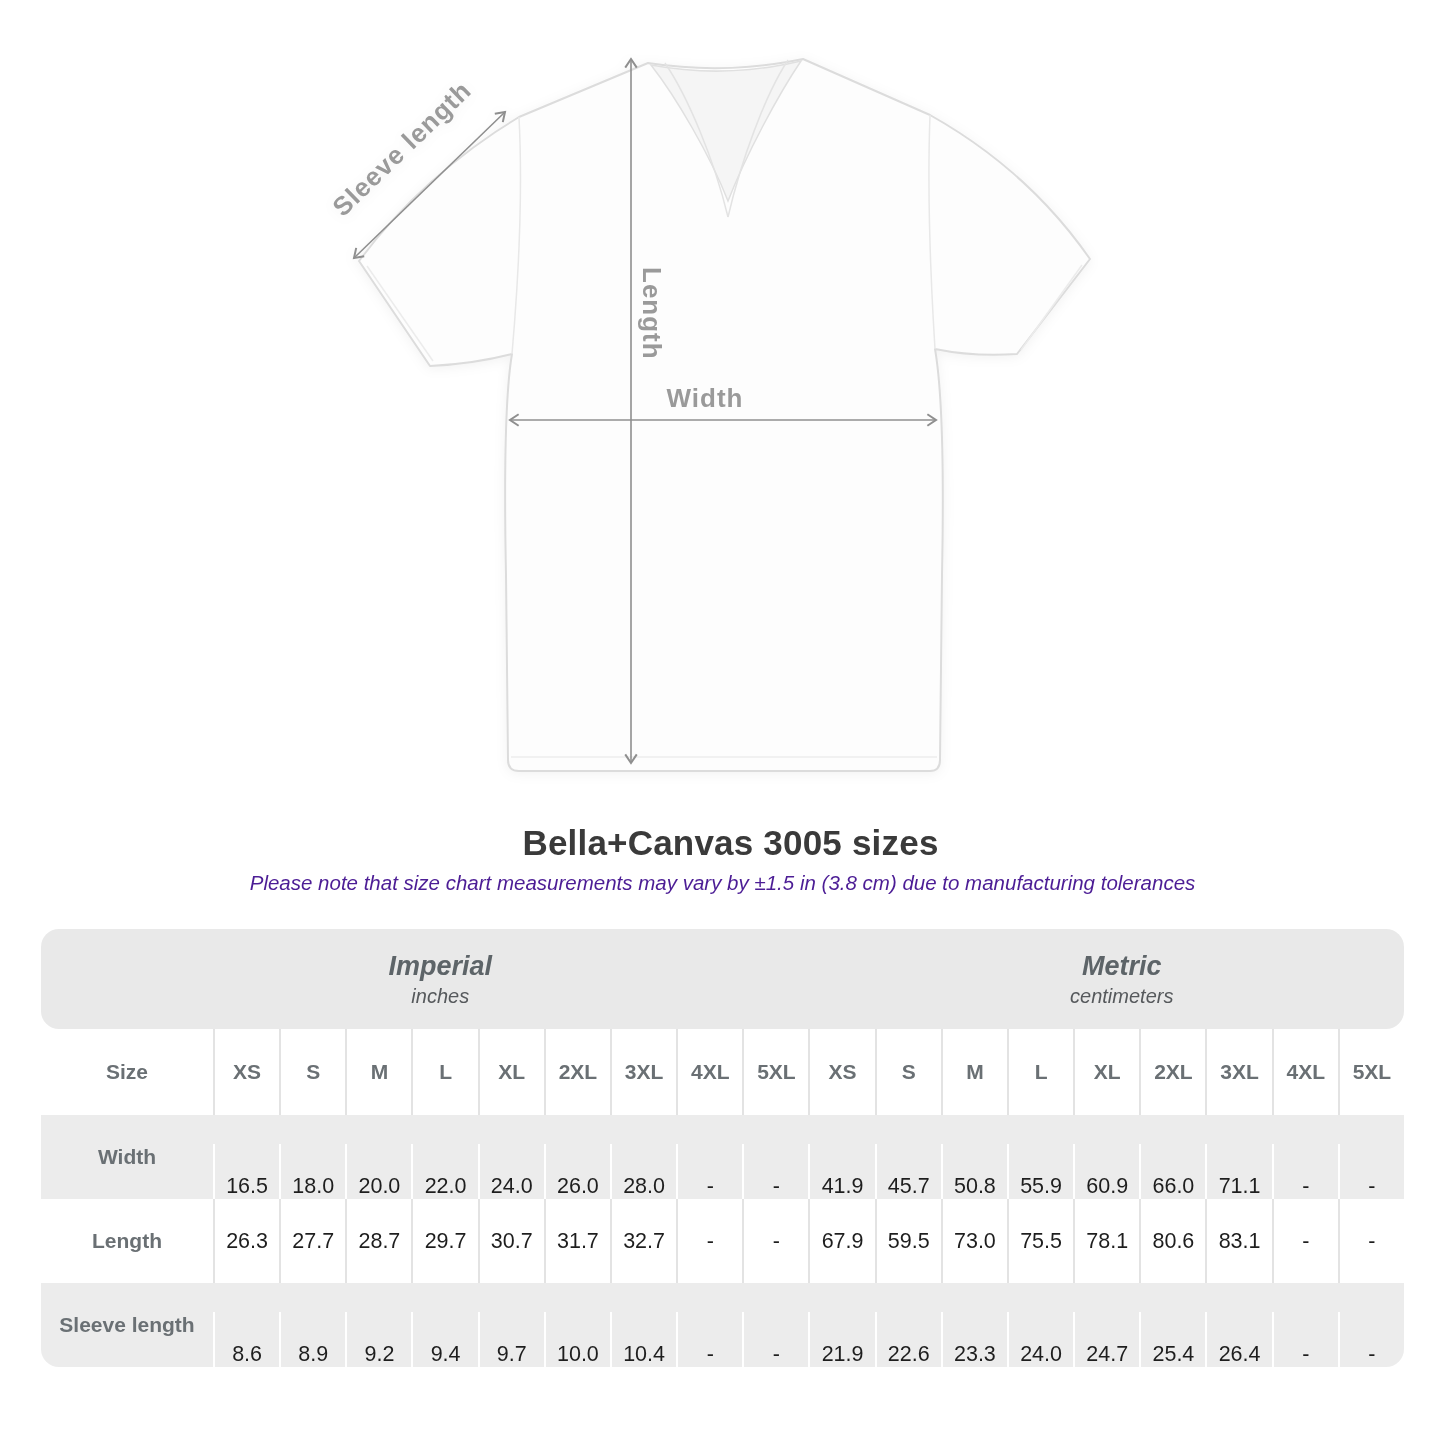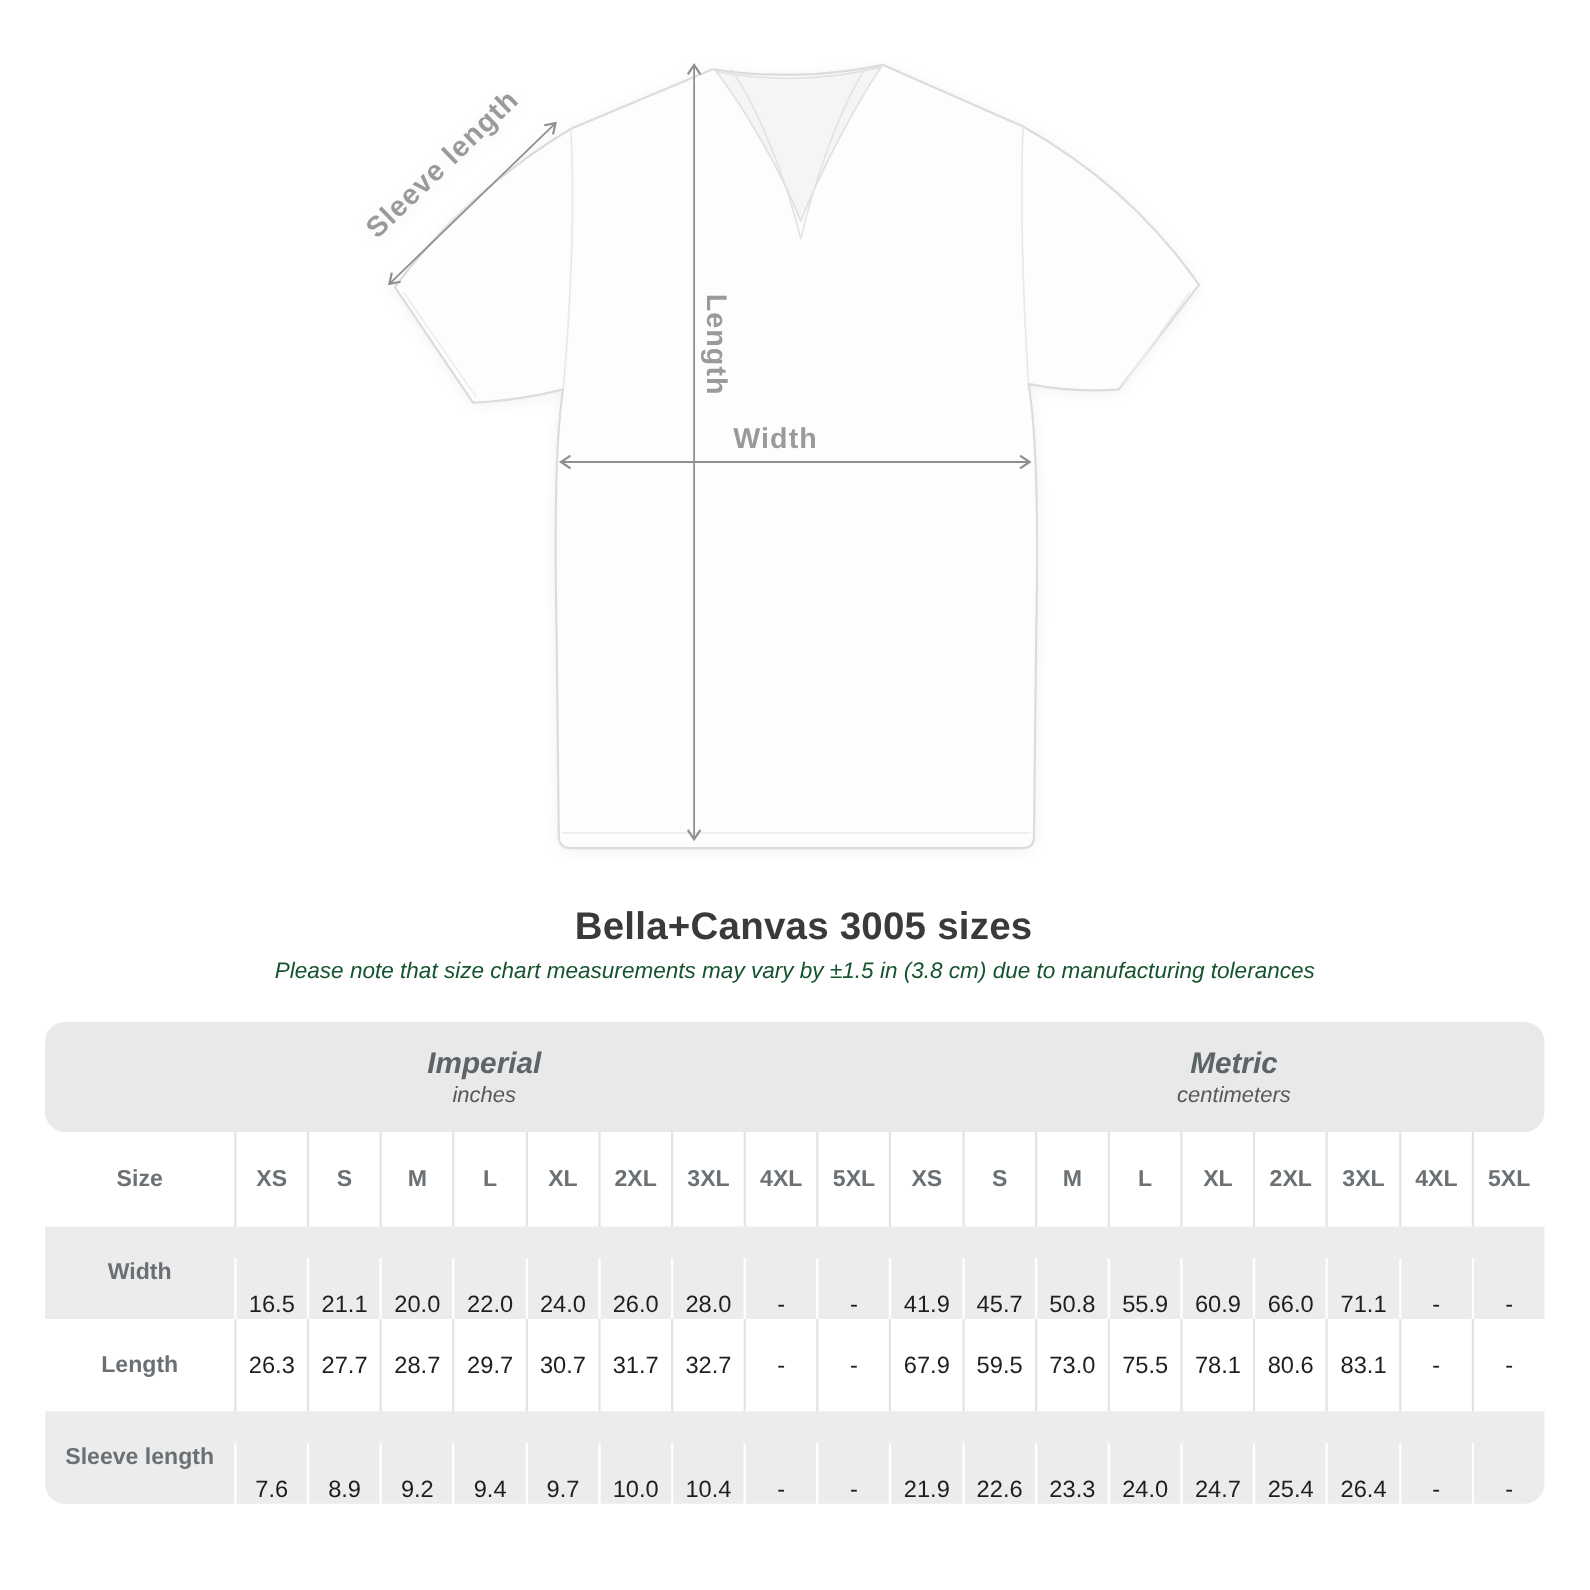--- a/index.html
+++ b/index.html
@@ -9,21 +9,21 @@
   }
   
   .diagram { width:780px; margin:55px auto 0 auto; }
   .diagram svg { display:block; filter:drop-shadow(0 2px 6px rgba(0,0,0,0.05)); }
   .m-label { font-family:"Liberation Sans", sans-serif; font-size:26px; font-weight:bold;
              fill:#9a9a9a; letter-spacing:1px; }
   
   .title { margin:18px 0 0 16px; text-align:center; font-size:35px; font-weight:bold;
            color:#3a3a3a; letter-spacing:0.2px; }
   .subtitle { margin:8px 0 0 0; text-align:center; font-size:20.5px; font-style:italic;
-              color:#14532d; }
+              color:#4c1d95; }
   
   .size-table { width:1363px; margin:34px auto 0 auto; }
   .band { height:100px; background:#e9e9e9; border-radius:18px;
           display:grid; grid-template-columns:calc(172px + (100% - 172px)/2) auto; }
   .unit { display:flex; flex-direction:column; align-items:center; justify-content:center; gap:3px;padding-left:31px; }
   .unit-label { font-size:27px; font-weight:bold; font-style:italic; color:#5d6468; }
   .unit-sub { font-size:20px; font-style:italic; color:#56595c; }
   .trow { display:grid; grid-template-columns:172px repeat(18, 1fr);text-align:center; }
   .trow .c { height:100%; display:flex; align-items:center; justify-content:center; }
   .trow .c + .c { border-left:2px solid #e3e3e3; }
@@ -107,21 +107,21 @@
       <div class="c hdr">XL</div>
       <div class="c hdr">2XL</div>
       <div class="c hdr">3XL</div>
       <div class="c hdr">4XL</div>
       <div class="c hdr">5XL</div>
     </div>
 
     <div class="trow data-row striped">
       <div class="c lbl">Width</div>
       <div class="c v">16.5</div>
-      <div class="c v">21.1</div>
+      <div class="c v">18.0</div>
       <div class="c v">20.0</div>
       <div class="c v">22.0</div>
       <div class="c v">24.0</div>
       <div class="c v">26.0</div>
       <div class="c v">28.0</div>
       <div class="c v">-</div>
       <div class="c v">-</div>
       <div class="c v">41.9</div>
       <div class="c v">45.7</div>
       <div class="c v">50.8</div>
@@ -150,21 +150,21 @@
       <div class="c v">75.5</div>
       <div class="c v">78.1</div>
       <div class="c v">80.6</div>
       <div class="c v">83.1</div>
       <div class="c v">-</div>
       <div class="c v">-</div>
     </div>
 
     <div class="trow data-row striped last-row">
       <div class="c lbl">Sleeve length</div>
-      <div class="c v">7.6</div>
+      <div class="c v">8.6</div>
       <div class="c v">8.9</div>
       <div class="c v">9.2</div>
       <div class="c v">9.4</div>
       <div class="c v">9.7</div>
       <div class="c v">10.0</div>
       <div class="c v">10.4</div>
       <div class="c v">-</div>
       <div class="c v">-</div>
       <div class="c v">21.9</div>
       <div class="c v">22.6</div>

